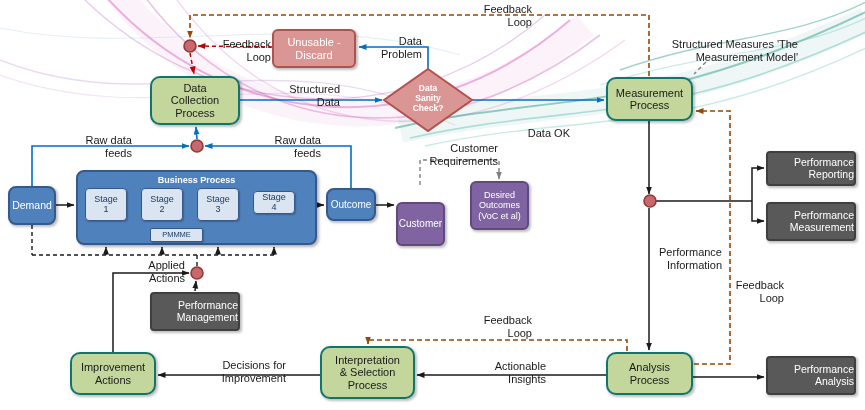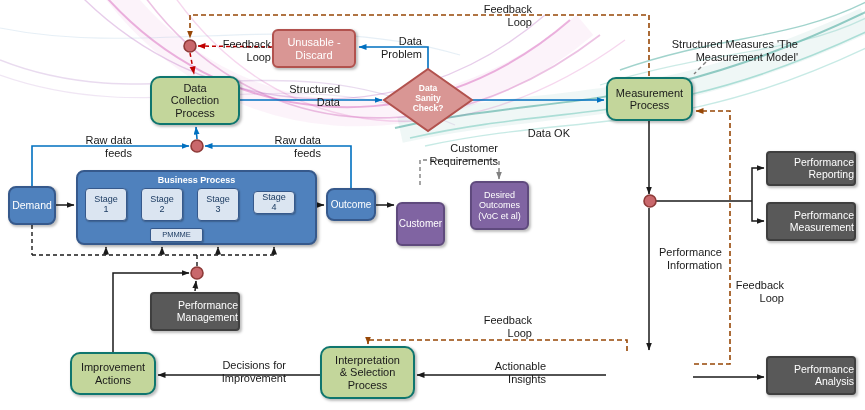--- a/index.html
+++ b/index.html
@@ -149,32 +149,34 @@
   <div class="node blue" style="left:326px;top:188px;width:50px;height:33px;font-size:10px;">Outcome</div>
   <div class="node purple" style="left:396px;top:186px;width:49px;height:44px;font-size:10px;margin-top:16px;">Customer</div>
   <div class="node purple" style="left:470px;top:181px;width:59px;height:49px;font-size:9px;">Desired Outcomes (VoC et al)</div>
 
   <div class="node dark" style="left:766px;top:151px;width:90px;height:35px;font-size:10.5px;">Performance Reporting</div>
   <div class="node dark" style="left:766px;top:202px;width:90px;height:39px;font-size:10.5px;">Performance Measurement</div>
   <div class="node dark" style="left:150px;top:292px;width:90px;height:39px;font-size:10.5px;">Performance Management</div>
 
   <div class="node green" style="left:70px;top:352px;width:86px;height:43px;">Improvement Actions</div>
   <div class="node green" style="left:320px;top:346px;width:95px;height:53px;padding:2px 10px;">Interpretation &amp; Selection Process</div>
+  <div class="node green" style="left:606px;top:352px;width:87px;height:43px;padding:2px 10px;">Analysis Process</div>
   <div class="node dark" style="left:766px;top:356px;width:90px;height:39px;font-size:10.5px;">Performance Analysis</div>
 
   <div class="diamond-label" style="left:408px;top:84px;width:40px;">Data Sanity Check?</div>
 
   <div class="edge-label" style="left:470px;top:3px;width:62px;">Feedback Loop</div>
   <div class="edge-label" style="left:215px;top:38px;width:56px;">Feedback Loop</div>
   <div class="edge-label" style="left:368px;top:35px;width:54px;">Data Problem</div>
   <div class="edge-label" style="left:274px;top:83px;width:66px;">Structured Data</div>
   <div class="edge-label" style="left:510px;top:84px;width:60px;margin-top:43px;">Data OK</div>
   <div class="edge-label" style="left:652px;top:38px;width:146px;">Structured Measures 'The Measurement Model'</div>
   <div class="edge-label" style="left:72px;top:134px;width:60px;">Raw data feeds</div>
   <div class="edge-label" style="left:261px;top:134px;width:60px;">Raw data feeds</div>
   <div class="edge-label" style="left:420px;top:142px;width:78px;">Customer Requirements</div>
   <div class="edge-label" style="left:648px;top:246px;width:74px;">Performance Information</div>
   <div class="edge-label" style="left:734px;top:279px;width:50px;">Feedback Loop</div>
+  <div class="edge-label" style="left:127px;top:259px;width:58px;">Applied Actions</div>
   <div class="edge-label" style="left:196px;top:359px;width:90px;">Decisions for Improvement</div>
   <div class="edge-label" style="left:472px;top:314px;width:60px;">Feedback Loop</div>
   <div class="edge-label" style="left:474px;top:360px;width:72px;">Actionable Insights</div>
 
 </div>
 
 </body></html>

